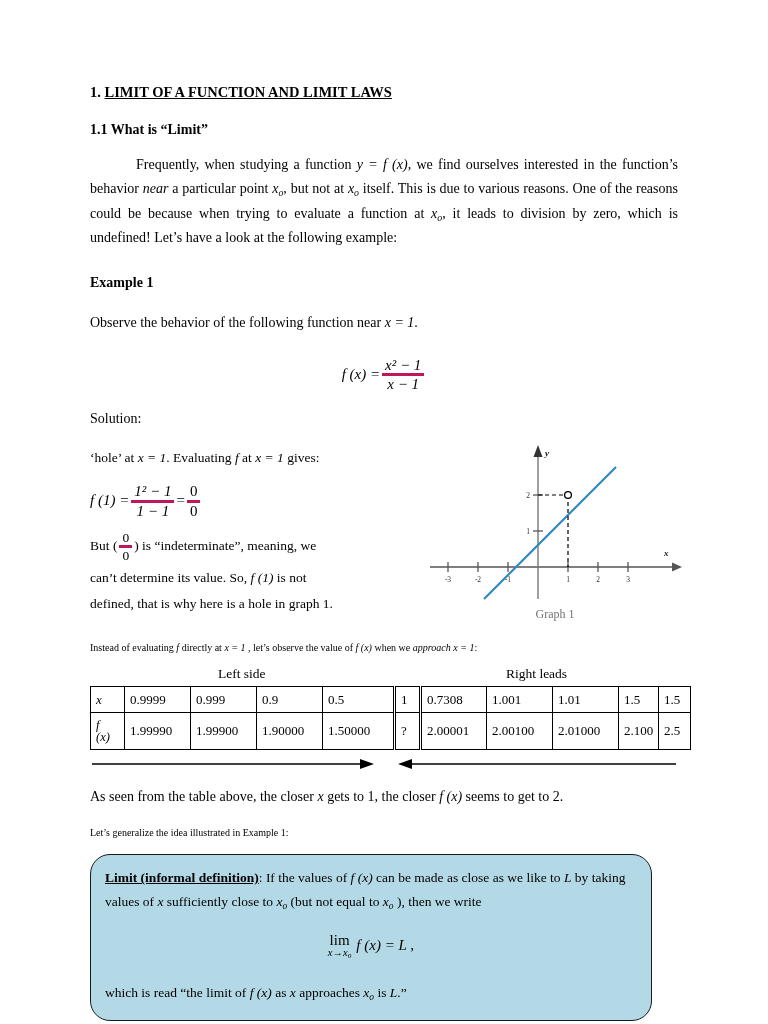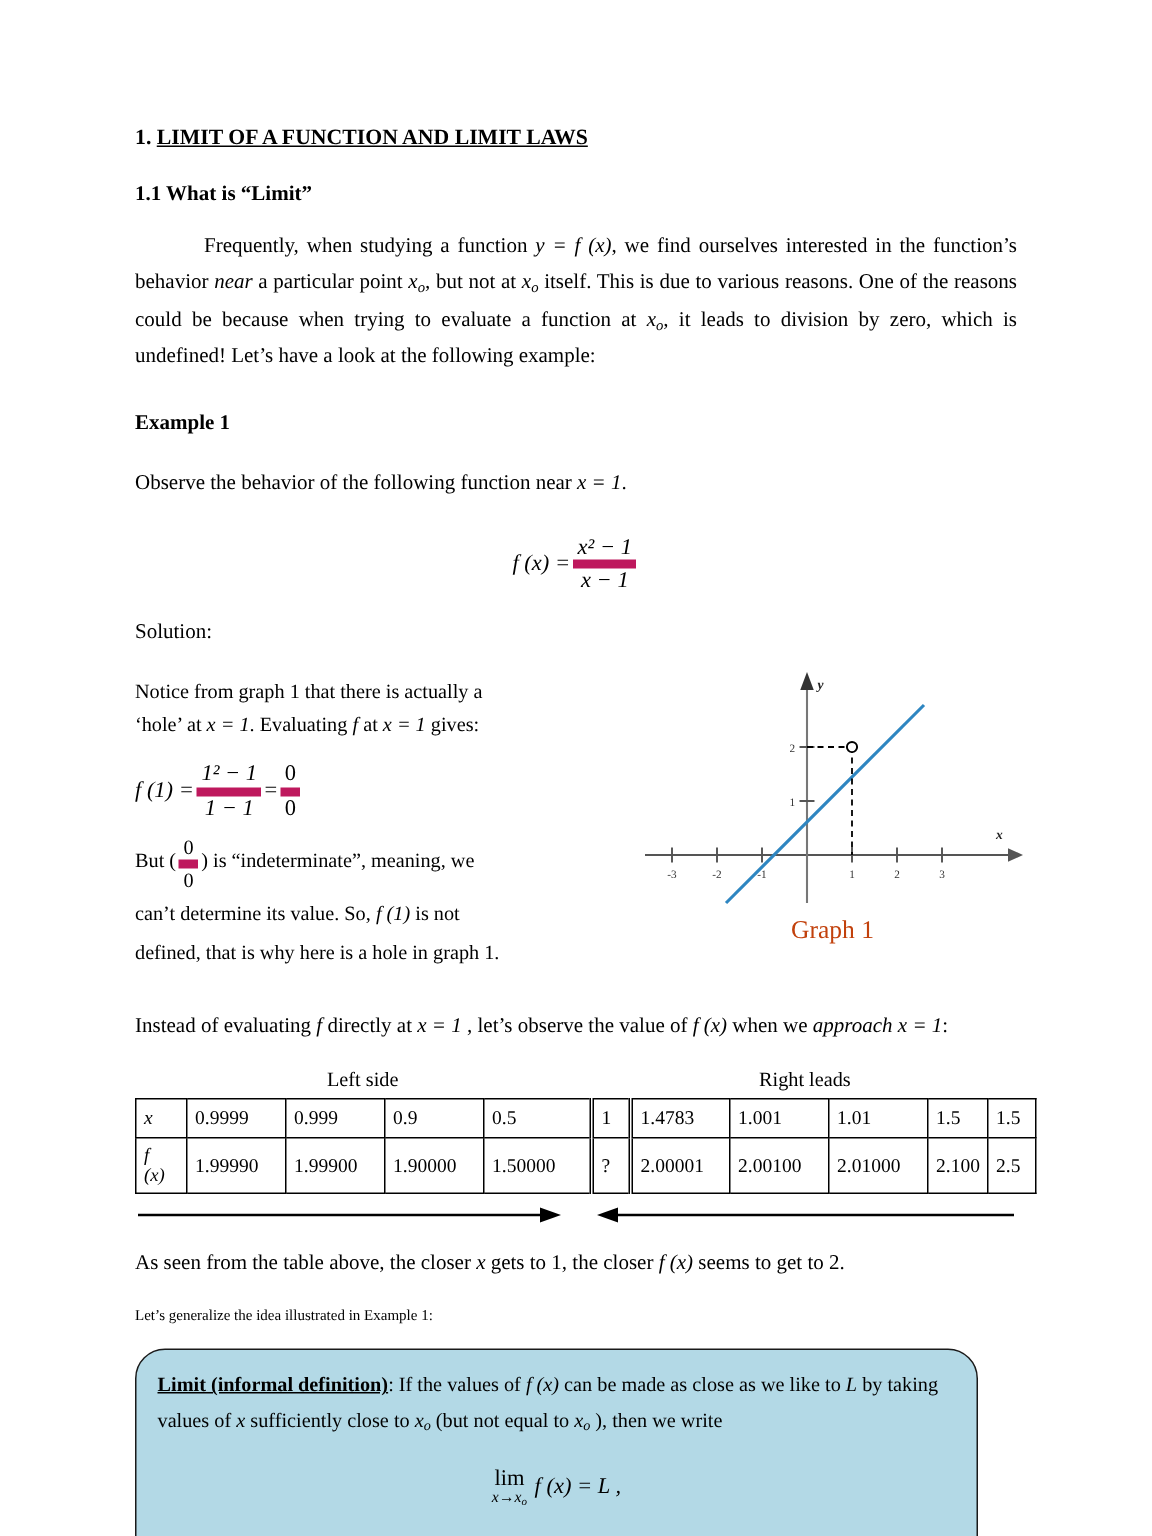--- a/index.html
+++ b/index.html
@@ -56,21 +56,21 @@
 
   
   .frac {
     display: inline-block;
     vertical-align: middle;
     text-align: center;
     line-height: 1.12;
     margin: 0 2px;
   }
   .frac .num { display: block; padding: 0 3px; }
-  .frac .den { display: block; border-top: 6px solid #be185d; padding: 0 3px; }
+  .frac .den { display: block; border-top: 3px solid #be185d; padding: 0 3px; }
   .sub { font-size: 0.7em; vertical-align: -0.28em; font-style: italic; }
 
   h3.example-title {
     font-size: 14px;
     font-weight: bold;
     margin: 24px 0 0 0;
   }
 
   .spacer-20 { height: 20px; }
 
@@ -106,29 +106,29 @@
     top: -8px;
     width: 262px;
     height: 190px;
   }
   .graph-caption {
     position: absolute;
     left: 0;
     top: 168px;
     width: 262px;
     text-align: center;
-    font-size: 17px;
-    color: #c2410c;
+    font-size: 12px;
+    color: #737373;
     font-family: "Liberation Serif", serif;
   }
 
   
   .approach {
-    margin-top: 28px;
-    font-size: 14px;
+    margin-top: 2px;
+    font-size: 10px;
     line-height: 1.72;
     text-align: justify;
   }
 
   
   .side-labels {
     position: relative;
     height: 20px;
     margin-top: 2px;
     font-size: 13.5px;
@@ -243,21 +243,20 @@
     <p class="body-text"><span>Observe the behavior of the following function near </span><span class="mathvar">x = 1</span><span>.</span></p>
 
     <div class="display-eq">
       <span class="mathvar">f (x) =</span><span class="frac"><span class="num mathvar">x² − 1</span><span class="den mathvar">x − 1</span></span>
     </div>
 
     <p class="solution-line">Solution:</p>
 
     <div class="mid-block">
       <div class="mid-left">
-        <p>Notice from graph 1 that there is actually a</p>
         <p><span>‘hole’ at </span><span class="mathvar">x = 1</span><span>. Evaluating </span><span class="mathvar">f</span><span> at  </span><span class="mathvar">x = 1</span><span> gives:</span></p>
 
         <div class="eq-f1">
           <span class="mathvar">f (1) =</span><span class="frac"><span class="num mathvar">1² − 1</span><span class="den mathvar">1 − 1</span></span><span>=</span><span class="frac"><span class="num">0</span><span class="den">0</span></span>
         </div>
 
         <p class="ln"><span>But (</span><span class="frac"><span class="num">0</span><span class="den">0</span></span><span>) is “indeterminate”, meaning, we</span></p>
 
         <p class="ln"><span>can’t determine its value. So, </span><span class="mathvar">f (1)</span><span> is not</span></p>
 
@@ -335,21 +334,21 @@
           <col style="width:32px">
       </colgroup>
       <tbody>
         <tr class="row-x">
           <td class="rowlabel">x</td>
           <td>0.9999</td>
           <td>0.999</td>
           <td>0.9</td>
           <td>0.5</td>
           <td class="mid-col">1</td>
-          <td>1.4783</td>
+          <td>0.7308</td>
           <td>1.001</td>
           <td>1.01</td>
           <td>1.5</td>
           <td>1.5</td>
         </tr>
         <tr class="row-f">
           <td class="flabel"><span>f</span><span class="l2">(x)</span></td>
           <td>1.99990</td>
           <td>1.99900</td>
           <td>1.90000</td>

